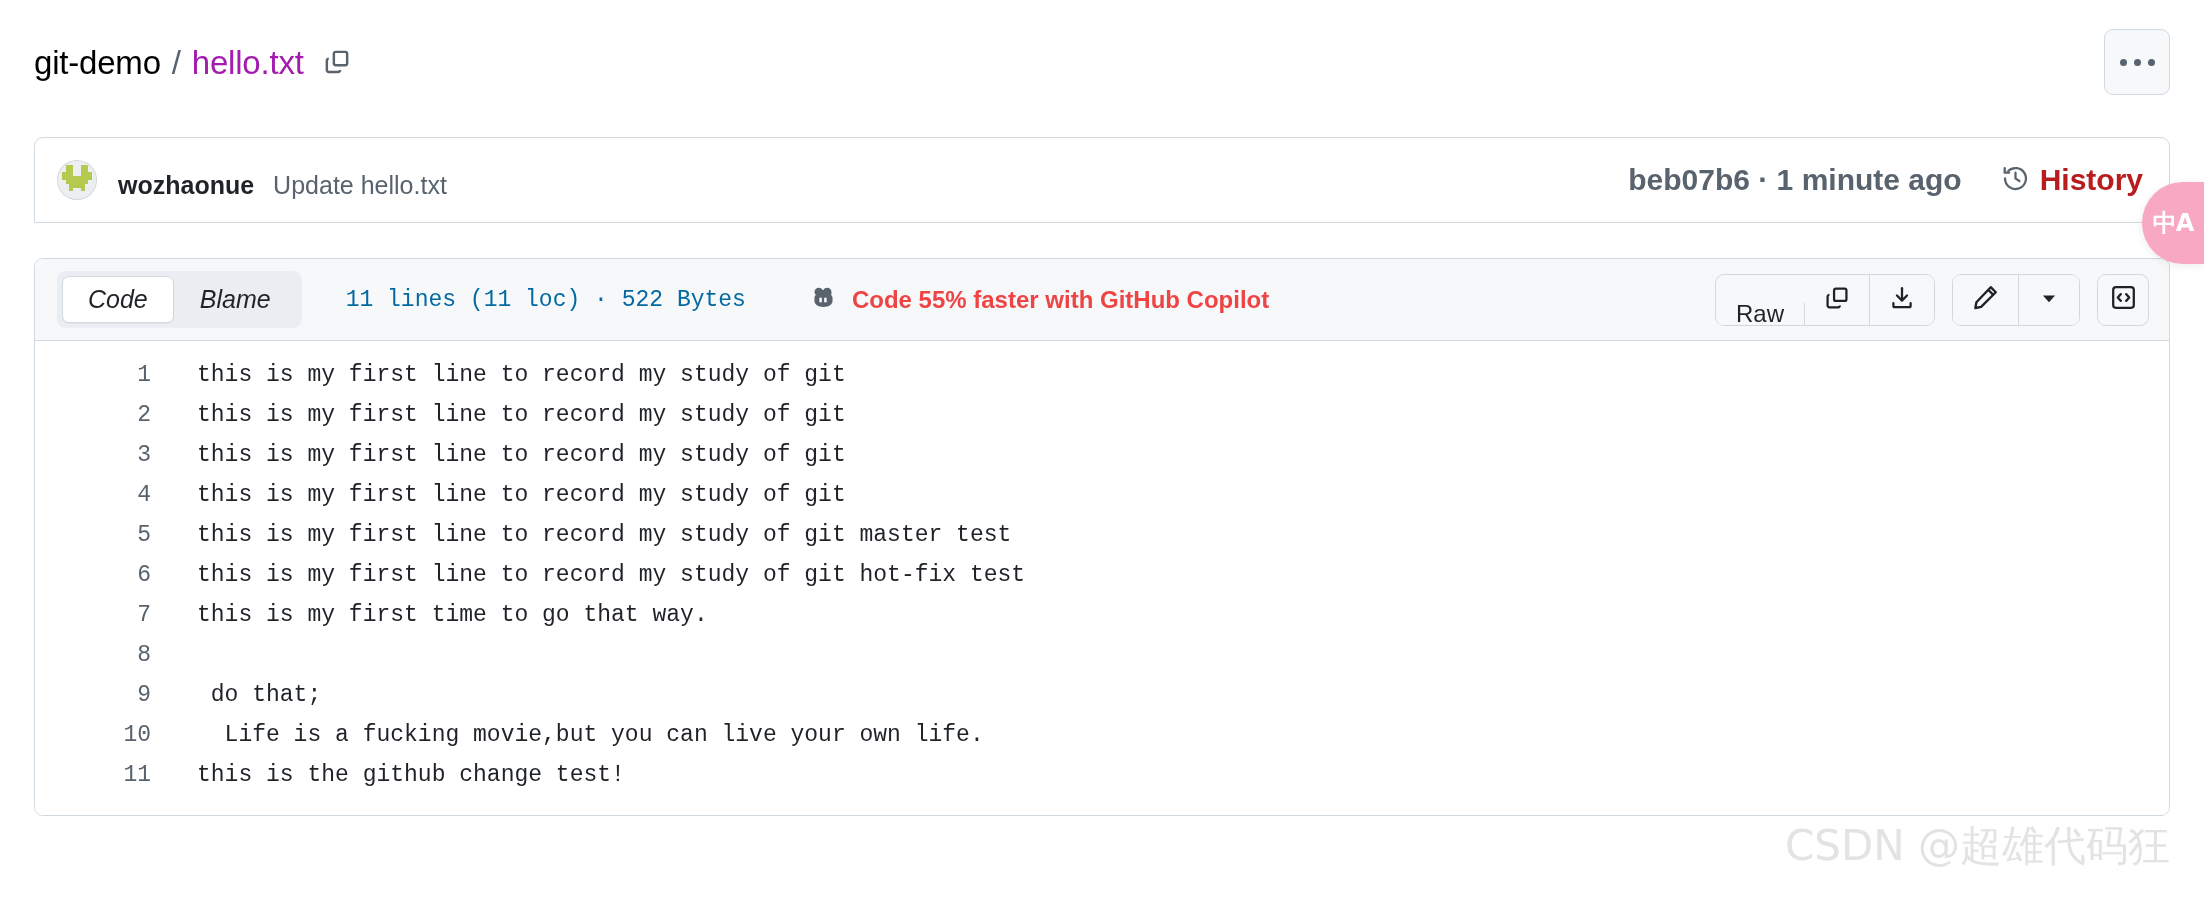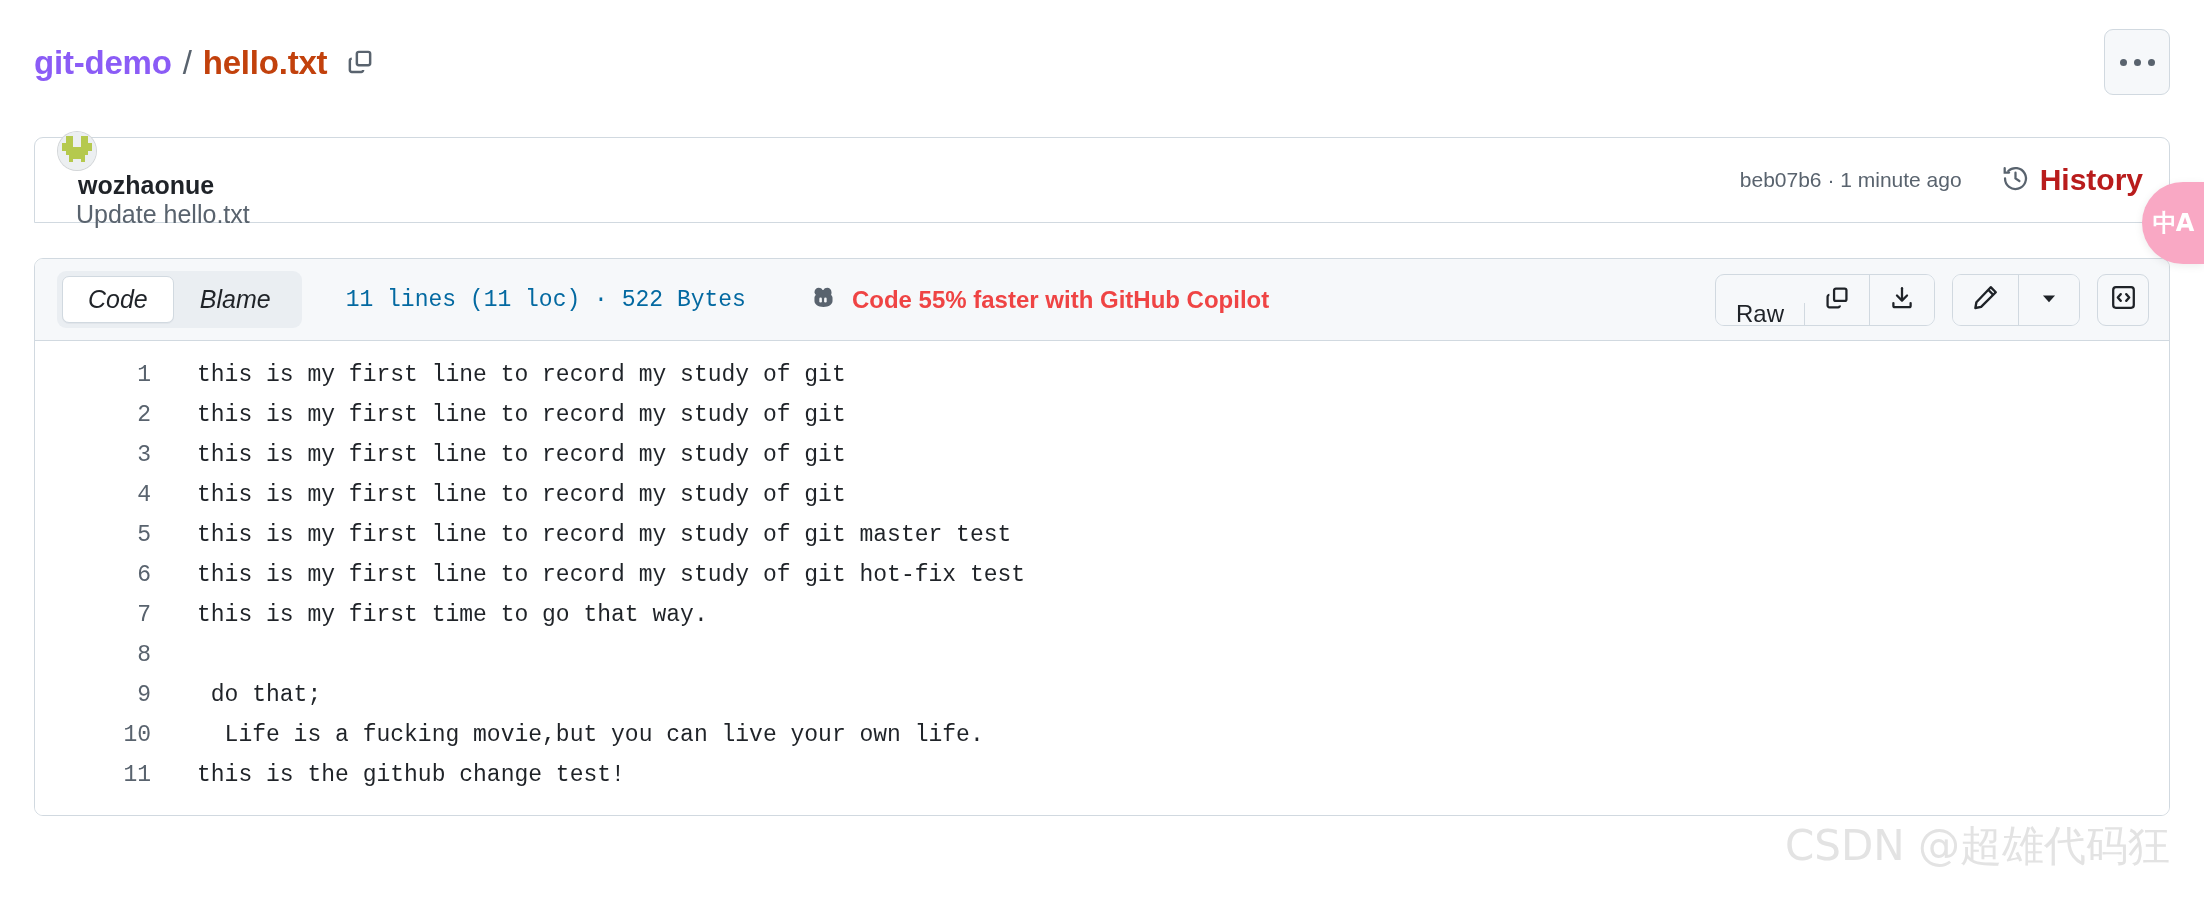--- a/index.html
+++ b/index.html
@@ -31,33 +31,33 @@
   }
   .breadcrumb {
     display: flex;
     align-items: center;
     gap: 0px;
     font-size: 33px;
     line-height: 1;
     letter-spacing: -0.2px;
   }
   .bc-repo {
-    color: #8b5cf6;
-    font-weight: 700;
+    color: #000000;
+    font-weight: 400;
     cursor: pointer;
     text-decoration: none;
   }
   .bc-sep {
     color: #59636e;
     font-weight: 400;
     margin: 0 11px;
   }
   .bc-file {
-    color: #c2410c;
-    font-weight: 700;
+    color: #a21caf;
+    font-weight: 400;
   }
   .bc-copy {
     margin-left: 18px;
     width: 30px;
     height: 30px;
     display: inline-flex;
     align-items: center;
     justify-content: center;
     cursor: pointer;
     color: #59636e;
@@ -93,22 +93,21 @@
     border: 1px solid #d1d9e0;
     border-radius: 9px 9px 0 0;
     background: #ffffff;
     display: flex;
     align-items: center;
     justify-content: space-between;
     padding: 0 26px 0 22px;
   }
   .commit-left {
     display: flex;
-    align-items: flex-start;
-    flex-direction: column;
+    align-items: flex-end;
   }
   .avatar {
     width: 40px;
     height: 40px;
     border-radius: 50%;
     background: #eceff1;
     border: 1px solid rgba(31,35,40,0.12);
     box-sizing: border-box;
     flex: none;
     position: relative;
@@ -127,22 +126,23 @@
     font-size: 25px;
     font-weight: 400;
     color: #59636e;
     cursor: pointer;
   }
   .commit-right {
     display: flex;
     align-items: center;
   }
   .commit-meta {
-    font-size: 21px;
+    font-size: 30px;
     color: #59636e;
+    font-weight: bold;
   }
   .history-link {
     margin-left: 40px;
     display: flex;
     align-items: center;
     gap: 11px;
     cursor: pointer;
   }
   .history-label {
     font-size: 30px;

